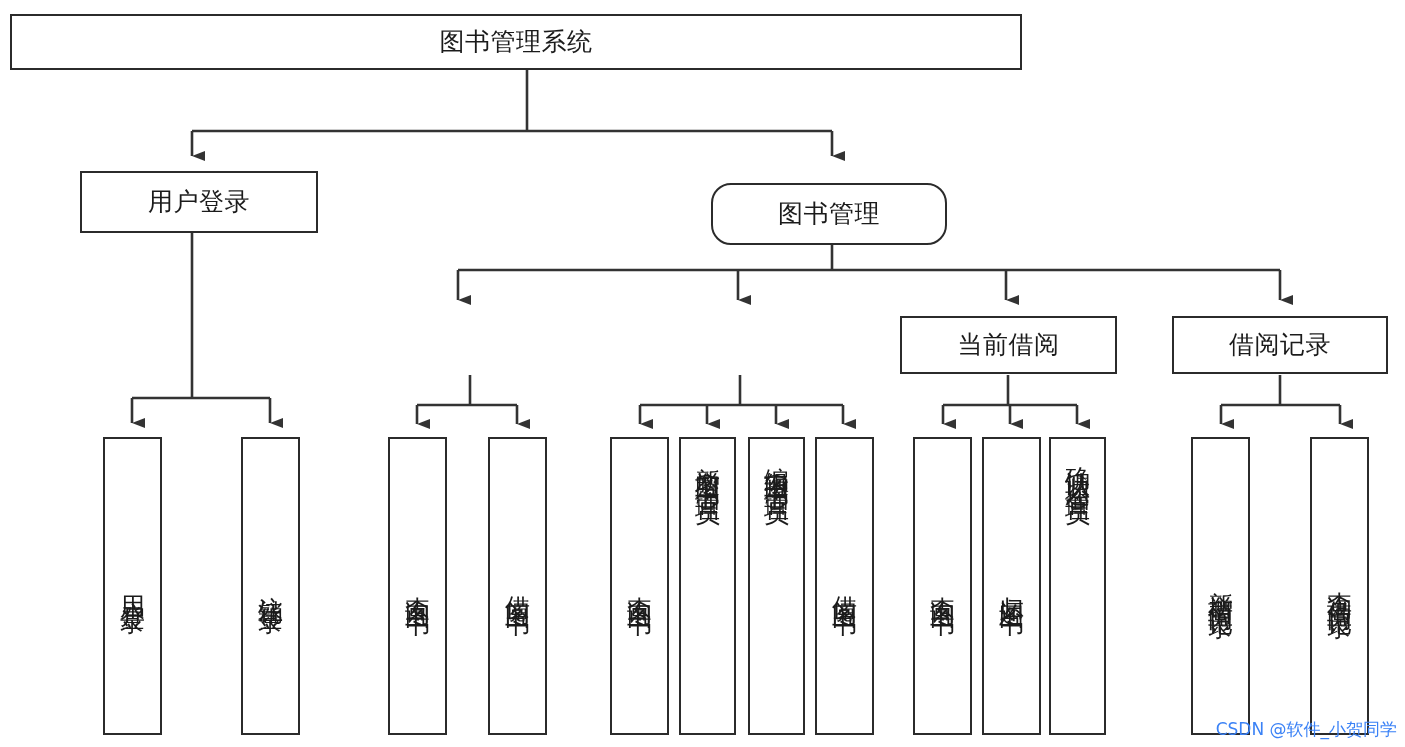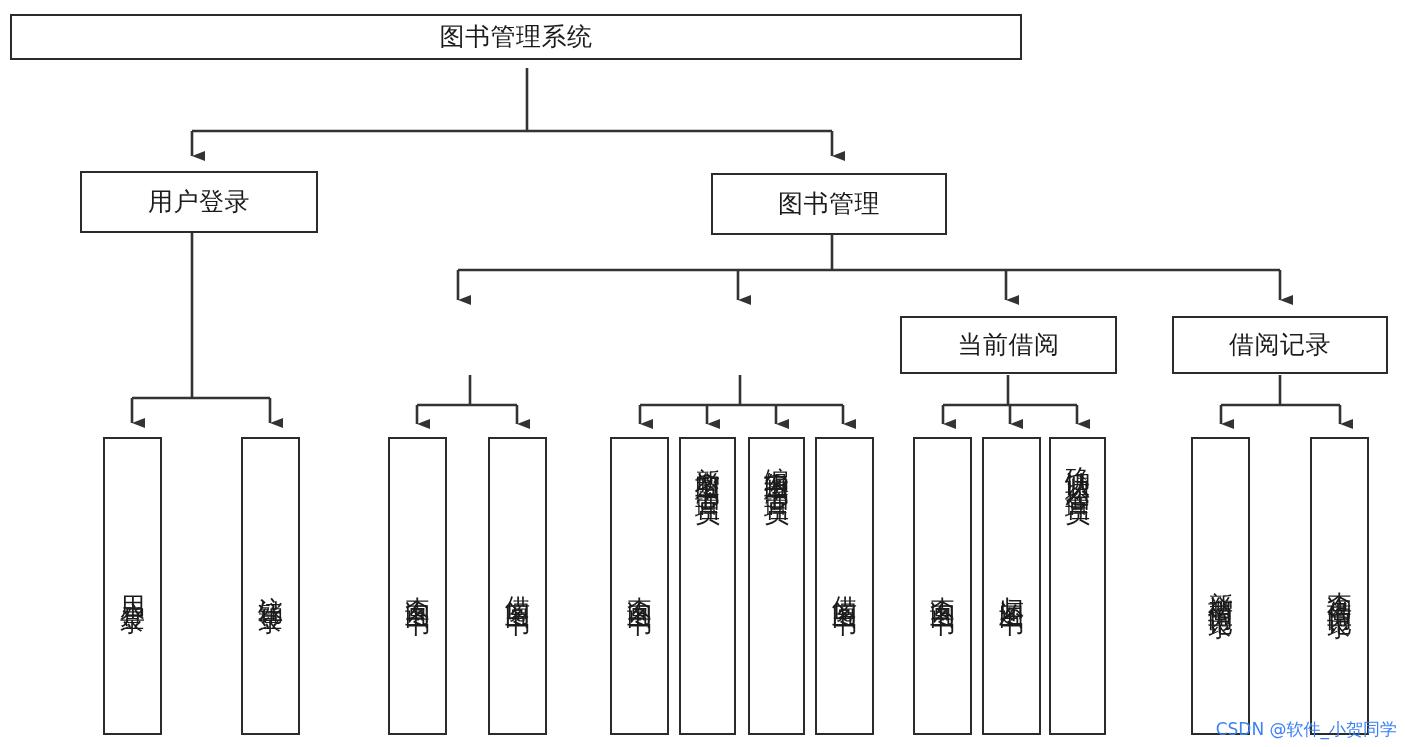--- a/index.html
+++ b/index.html
@@ -123,29 +123,29 @@
       <path d="M 1010 405 L 1010 424" marker-end="url(#arw)"></path>
       <path d="M 1077 405 L 1077 424" marker-end="url(#arw)"></path>
 
       <path d="M 1280 375 L 1280 405"></path>
       <path d="M 1221 405 L 1340 405"></path>
       <path d="M 1221 405 L 1221 424" marker-end="url(#arw)"></path>
       <path d="M 1340 405 L 1340 424" marker-end="url(#arw)"></path>
     </g>
   </svg>
 
-  <div class="node root horiz" style="left:10px; top:14px; width:1012px; height:46px;">
+  <div class="node root horiz" style="left:10px; top:14px; width:1012px; height:56px;">
     <span class="lbl">图书管理系统</span>
   </div>
 
   <div class="node horiz" style="left:80px; top:171px; width:238px; height:62px;">
     <span class="lbl">用户登录</span>
   </div>
 
-  <div class="node horiz" style="left:711px; top:173px; width:236px; height:62px;">
+  <div class="node horiz" style="left:711px; top:183px; width:236px; height:62px;border-radius:20px;">
     <span class="lbl">图书管理</span>
   </div>
 
 
 
   <div class="node horiz" style="left:1172px; top:316px; width:216px; height:58px;">
     <span class="lbl">借阅记录</span>
   </div>
 
   <div class="node horiz" style="left:900px; top:316px; width:217px; height:58px;">

